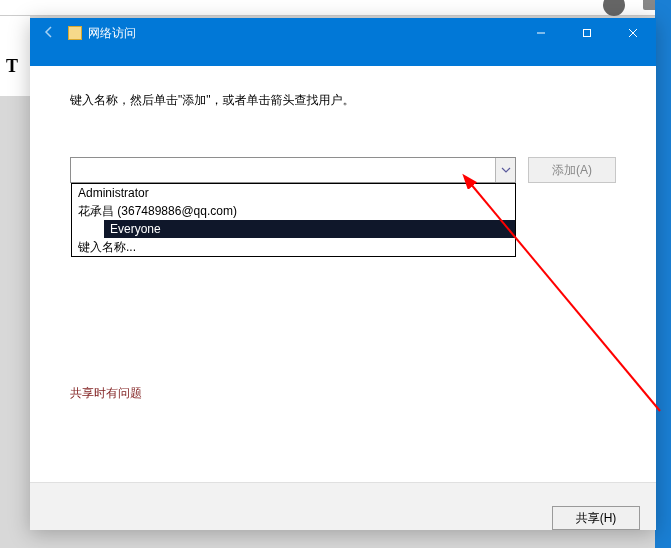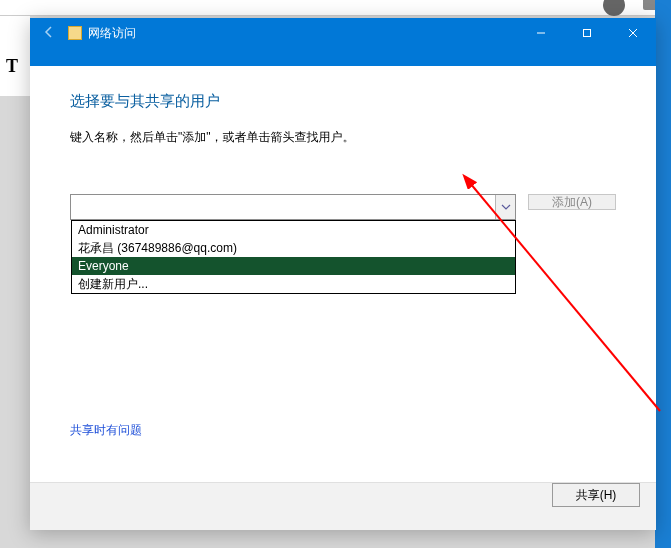--- a/index.html
+++ b/index.html
@@ -96,46 +96,46 @@
     height:100%;
     font-family: inherit;
   }
   .combo .arrow {
     width:20px; height:24px; border-left:1px solid #b6b6b6;
     display:flex; align-items:center; justify-content:center;
     background:#f0f0f0;
   }
   .combo .arrow svg { stroke:#5a5a9c; }
   .add-btn {
-    width:88px; height:16px; background:#f0f0f0; border:1px solid #c7c7c7;
+    width:88px; height:26px; background:#f0f0f0; border:1px solid #c7c7c7;
     color:#888; font-size:12px; display:flex; align-items:center; justify-content:center;
   }
   .dropdown {
     position:absolute;
     left:0; top:25px; width: calc(100% + 1px);
     border:1px solid #000; background:#fff;
     z-index: 5;
   }
   .dropdown-item {
     padding:1px 6px; font-size:12px; line-height:16px; cursor:default;
   }
-  .dropdown-item.selected { background:#14532d; color:#fff; }
+  .dropdown-item.selected { background:#0f172a; color:#fff;margin-left:32px; }
   .listbox {
     border:1px solid #c7c7c7; height:162px; margin-top: 20px; background:#fff;
   }
   .listbox-header {
     background:#eef3f7; border-bottom:1px solid #d6d6d6; height:22px;
     display:flex; align-items:center; font-size:12px; color:#333;
   }
   .listbox-header > div { padding:0 8px; }
   .col1 { flex:1; border-right:1px solid #d6d6d6; }
-  .help-link { color:#1d4ed8; font-size:12px; margin-top:20px; display:inline-block; cursor:pointer; }
+  .help-link { color:#7f1d1d; font-size:12px; margin-top:20px; display:inline-block; cursor:pointer; }
   .footer {
     border-top:1px solid #e0e0e0; background:#f2f2f2;
-    height:48px; display:flex; align-items:flex-start; justify-content:flex-end;
+    height:48px; display:flex; align-items:flex-end; justify-content:flex-end;
     gap:10px; padding:0 16px;
   }
   .footer-btn {
     width:88px; height:24px; border:1px solid #9a9a9a; background:#f0f0f0;
     font-size:12px; display:flex; align-items:center; justify-content:center;
   }
   .arrow-annot {
     position:absolute; pointer-events:none; z-index:20;
   }
 </style>
@@ -174,36 +174,35 @@
       <div class="win-btn close">
         <svg width="10" height="10" viewBox="0 0 10 10">
             <path d="M1 1 L9 9 M9 1 L1 9" stroke-width="1"></path>
           </svg>
       </div>
     </div>
   </div>
   <div class="subbar"></div>
 
   <div class="content">
-    <div class="heading">选择要与其共享的用户</div>
     <div class="instruction">键入名称，然后单击"添加"，或者单击箭头查找用户。</div>
 
     <div class="combo-row">
       <div class="combo">
         <input type="text" value="" style="">
         <div class="arrow">
           <svg width="10" height="8" viewBox="0 0 10 8" fill="none">
               <path d="M1 2 L5 6 L9 2" stroke-width="1.2"></path>
             </svg>
         </div>
         <div class="dropdown" id="dropdown">
             <div class="dropdown-item">Administrator</div>
             <div class="dropdown-item">花承昌 (367489886@qq.com)</div>
             <div class="dropdown-item selected">Everyone</div>
-            <div class="dropdown-item">创建新用户...</div>
+            <div class="dropdown-item">键入名称...</div>
           </div>
       </div>
       <div class="add-btn">添加(A)</div>
     </div>
 
     <div class="listbox" style="visibility:hidden;">
       <div class="listbox-header">
         <div class="col1">名称</div>
         <div style="width:140px;">权限级别</div>
       </div>

